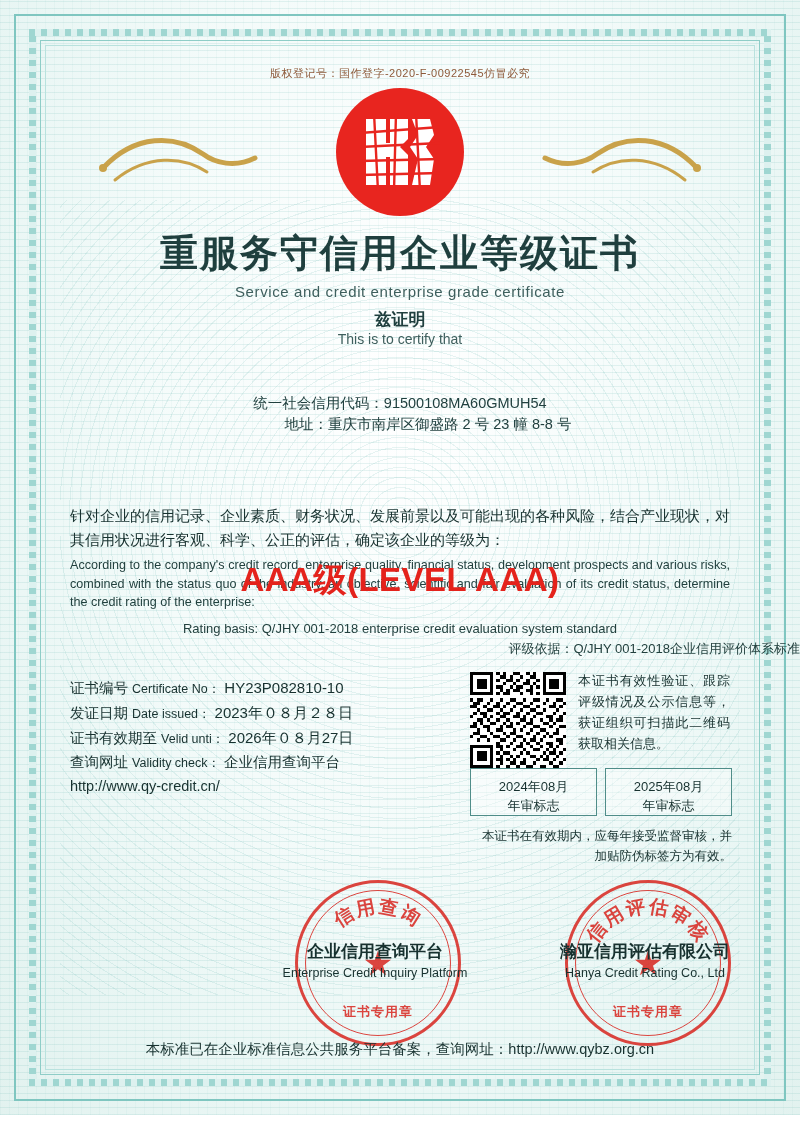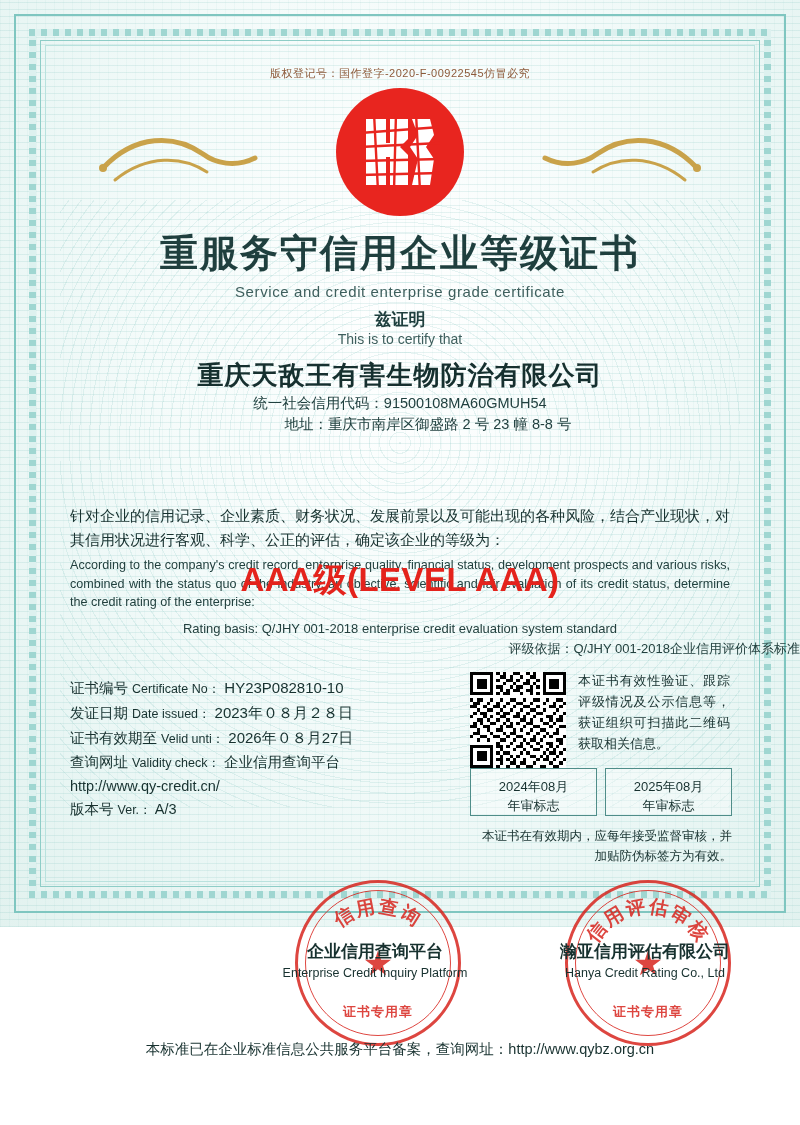--- a/index.html
+++ b/index.html
@@ -4,21 +4,21 @@
 <style>
   html,body{margin:0;padding:0;}
   body{
     width:800px;height:1125px;
     background:#ffffff;
     font-family:"Liberation Sans", sans-serif;
     overflow:hidden;
   }
   .certificate{
     position:relative;
-    width:800px;height:927px;
+    width:800px;height:1115px;
     background:
       radial-gradient(ellipse at 50% 35%, #ffffff 0%, #f4fbfa 45%, #e9f6f4 75%, #e2f2ef 100%);
     box-sizing:border-box;
   }
   
   .texture{
     position:absolute;inset:0;
     background-image:
       repeating-linear-gradient(0deg, rgba(120,190,185,.18) 0px, rgba(120,190,185,.18) 1px, rgba(255,255,255,0) 1px, rgba(255,255,255,0) 7px),
       repeating-linear-gradient(90deg, rgba(120,190,185,.07) 0px, rgba(120,190,185,.07) 1px, rgba(255,255,255,0) 1px, rgba(255,255,255,0) 9px);
@@ -240,21 +240,20 @@
         </svg>
       </div>
     </div>
 
     <div class="title-cn">重服务守信用企业等级证书</div>
     <div class="title-en">Service and credit enterprise grade certificate</div>
 
     <div class="certify-cn">兹证明</div>
     <div class="certify-en">This is to certify that</div>
 
-    <div class="company">重庆天敌王有害生物防治有限公司</div>
     <div class="usci">
       <span>统一社会信用代码：</span><span>91500108MA60GMUH54</span>
     </div>
     <div class="address">
       <span>地址：</span><span>重庆市南岸区御盛路 2 号 23 幢 8-8 号</span>
     </div>
 
     <div class="para">
       <div class="cn">针对企业的信用记录、企业素质、财务状况、发展前景以及可能出现的各种风险，结合产业现状，对其信用状况进行客观、科学、公正的评估，确定该企业的等级为：</div>
       <div class="en">According to the company's credit record, enterprise quality, financial status, development prospects and various risks, combined with the status quo of the industry, an objective, scientific and fair evaluation of its credit status, determine the credit rating of the enterprise:</div>
@@ -280,25 +279,20 @@
         <span class="en">Velid unti：</span>
         <span class="big">2026年０８月27日</span>
       </div>
       <div class="row">
         <span>查询网址</span>
         <span class="en">Validity check：</span>
         <span>企业信用查询平台</span>
       </div>
       <div class="row">
         <span>http://www.qy-credit.cn/</span>
-      </div>
-      <div class="row">
-        <span>版本号</span>
-        <span class="en">Ver.：</span>
-        <span>A/3</span>
       </div>
     </div>
 
     <div class="qr">
       <svg width="96" height="96" viewBox="0 0 29 29" shape-rendering="crispEdges">
         <rect width="29" height="29" fill="#fff"></rect>
         <g fill="#000">
           <rect x="0" y="0" width="7" height="1"></rect>
             <rect x="0" y="6" width="7" height="1"></rect>
           <rect x="0" y="0" width="1" height="7"></rect>

